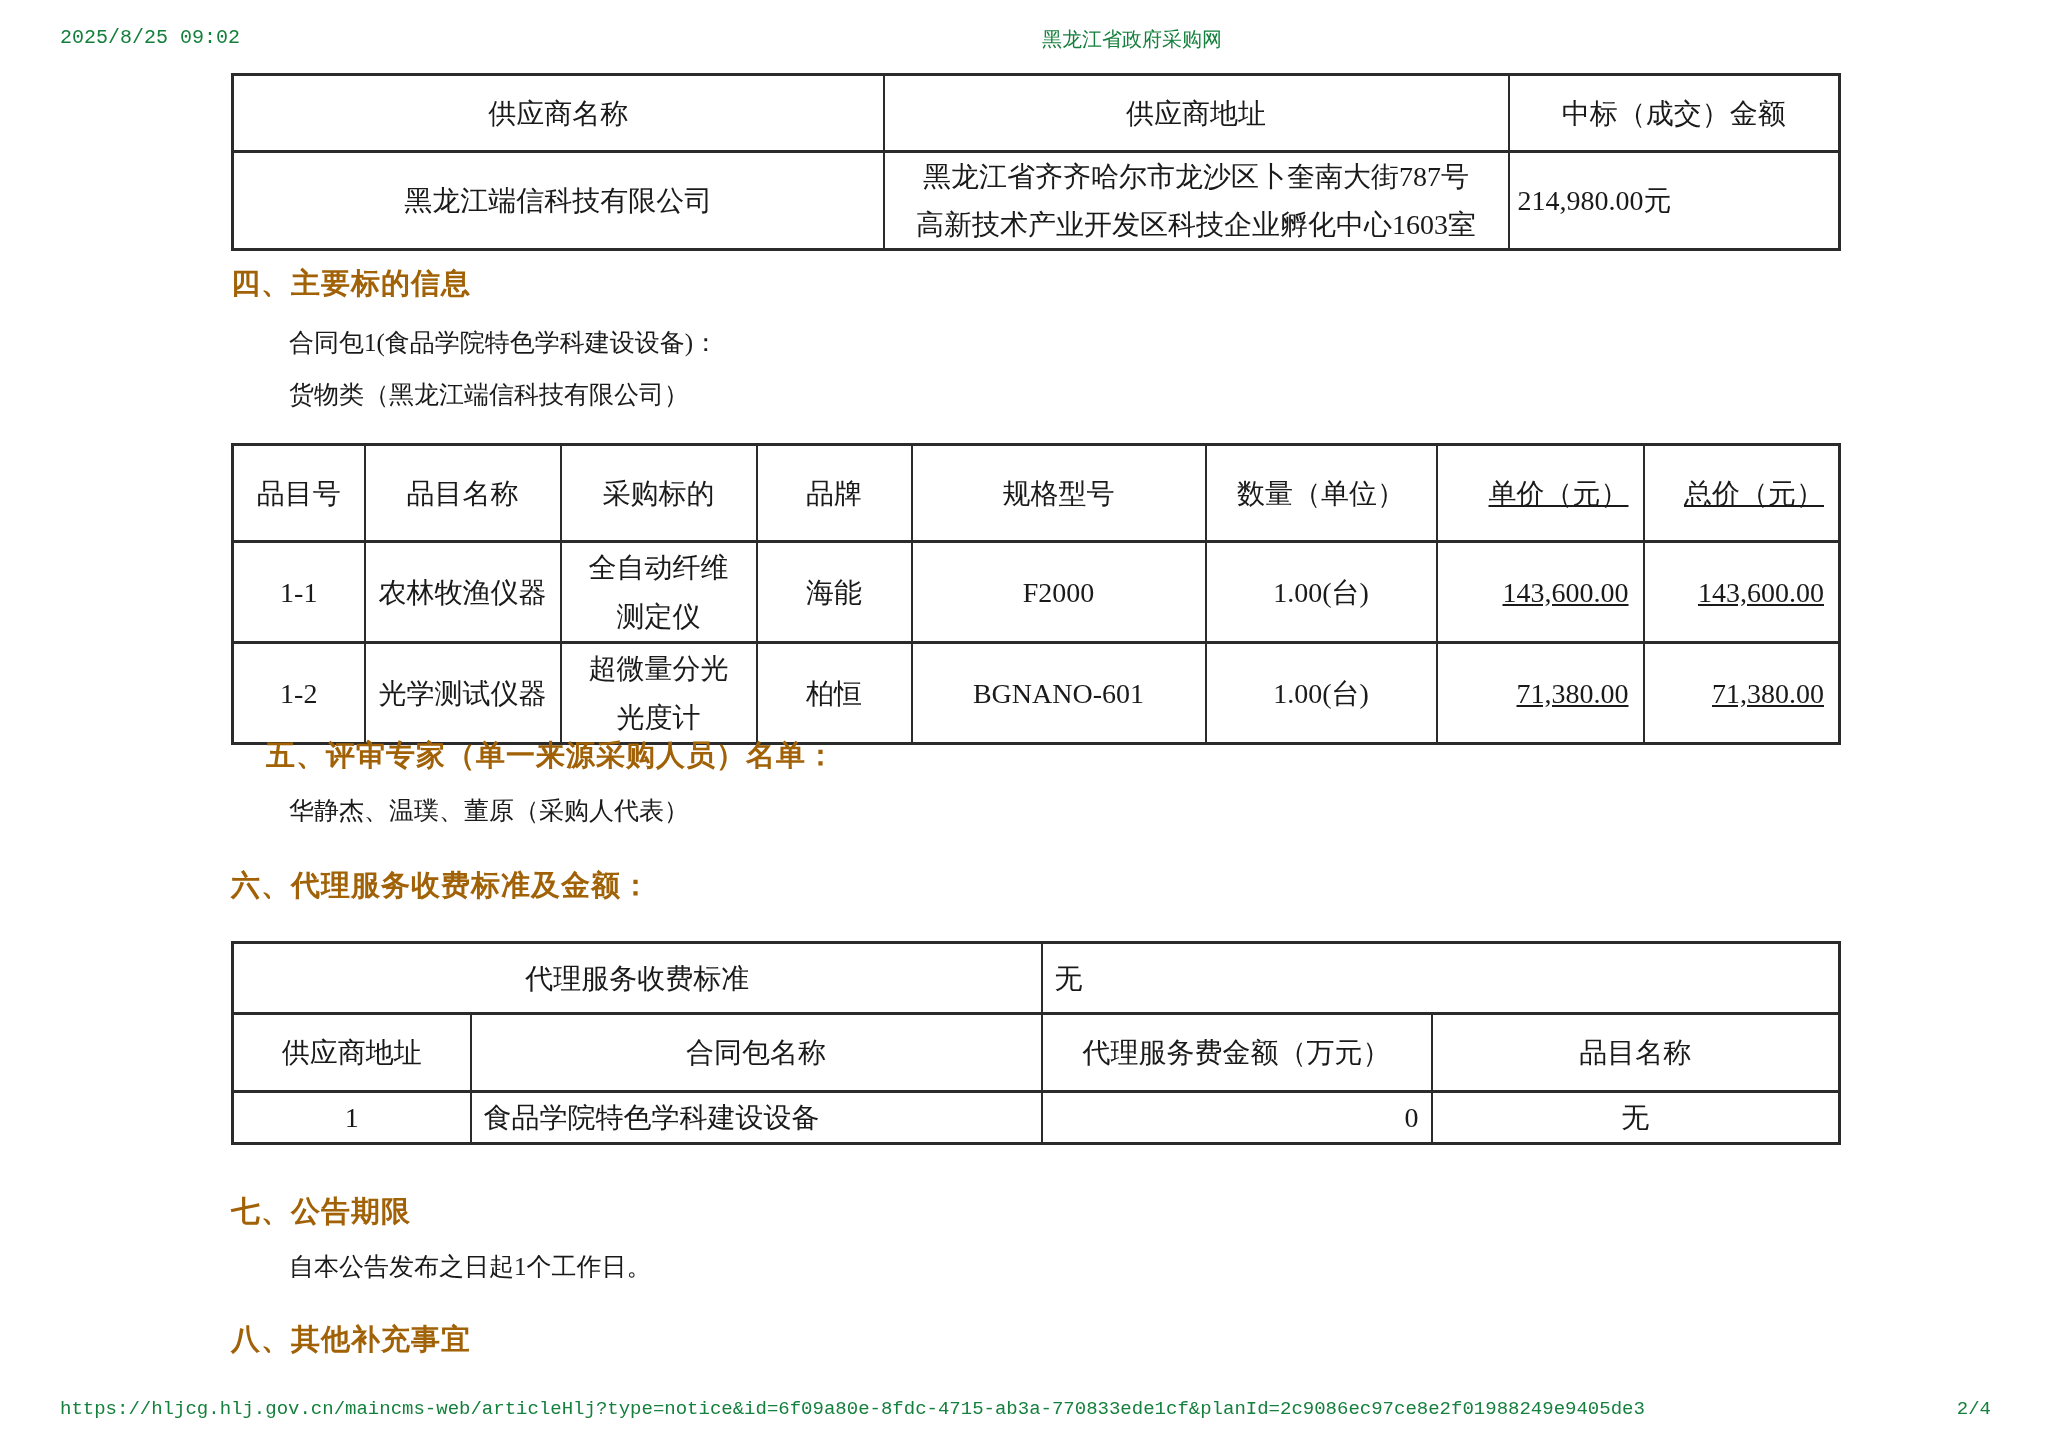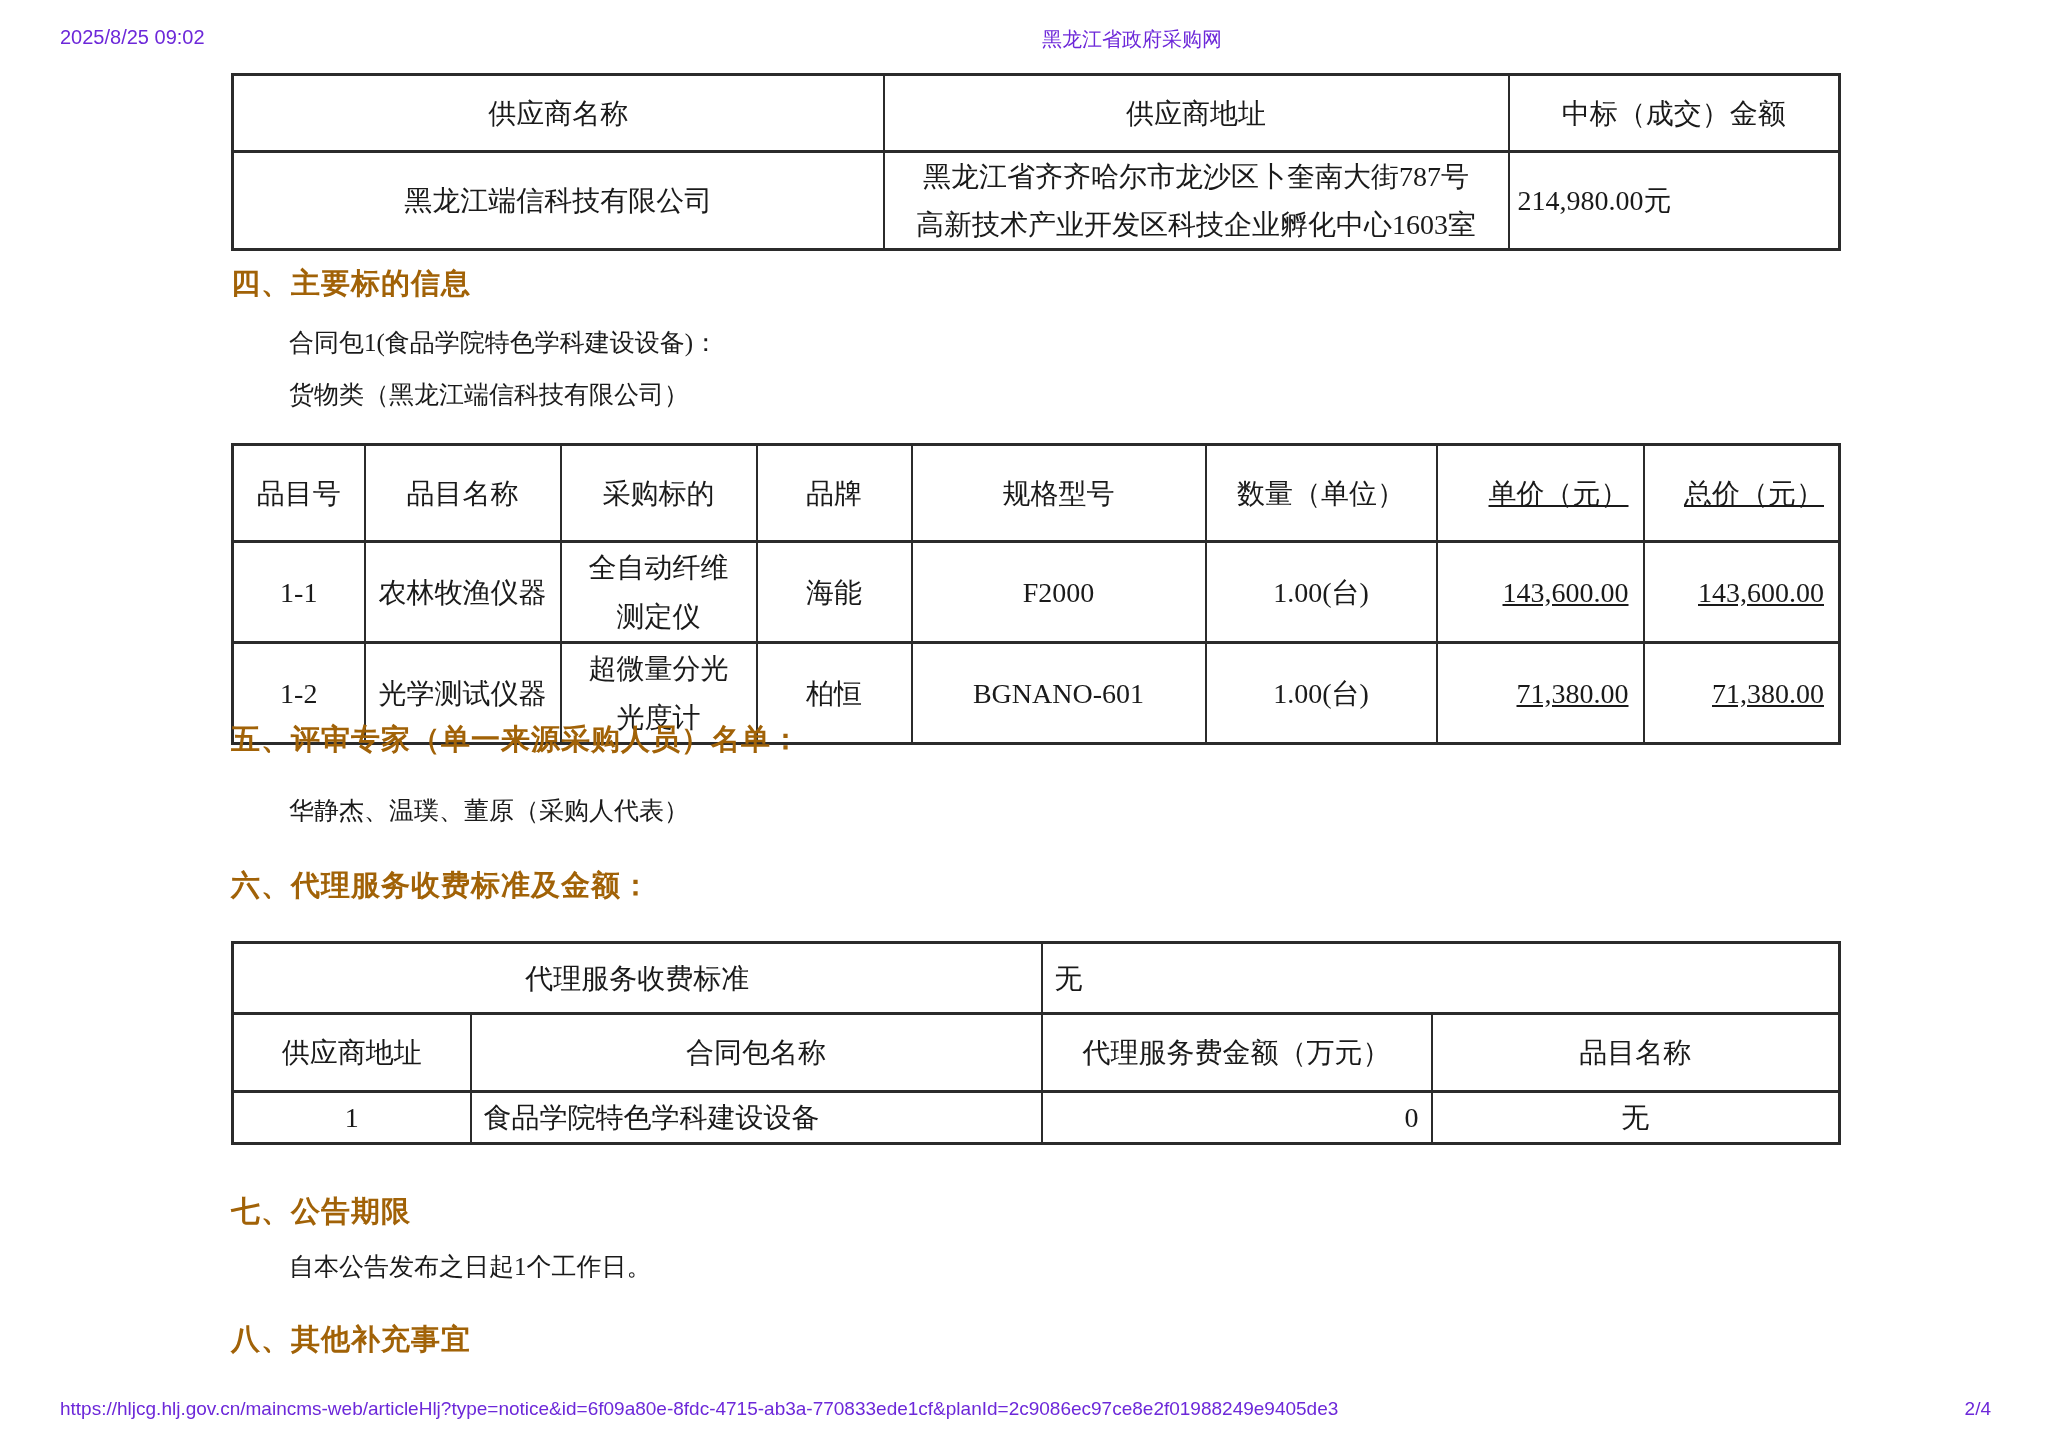--- a/index.html
+++ b/index.html
@@ -9,23 +9,23 @@
     width: 2048px;
     height: 1447px;
     background: #ffffff;
     color: #1a1a1a;
     font-family: "Liberation Serif", "DejaVu Serif", serif;
     overflow: hidden;
   }
   
   .chrome-text {
     position: absolute;
-    font-family: Liberation Sans, sans-serif;
+    font-family: Liberation Mono, monospace;
     font-size: 20px;
-    color: #6d28d9;
+    color: #15803d;
     white-space: nowrap;
   }
   .print-date  { left: 60px;  top: 26px; }
   .print-title { left: 1042px; top: 26px; }
   .footer-url  { left: 60px;  top: 1398px; font-size: 19px; }
   .footer-page { right: 57px; top: 1398px; font-size: 19px; }
 
   
   table.tbl {
     position: absolute;
@@ -77,21 +77,21 @@
   .para {
     position: absolute;
     left: 289px;
     font-size: 25px;
     color: #1a1a1a;
     white-space: nowrap;
   }
   .sec-4     { top: 264px; }
   .para-pkg  { top: 326px; }
   .para-type { top: 378px; }
-  .sec-5     { top: 720px; }
+  .sec-5     { top: 736px; margin-left: 35px; }
   .para-names{ top: 794px; }
   .sec-6     { top: 866px; }
   .sec-7     { top: 1192px; }
   .para-term { top: 1250px; }
   .sec-8     { top: 1320px; }
 </style>
 </head>
 <body>
 
 <div class="page">

